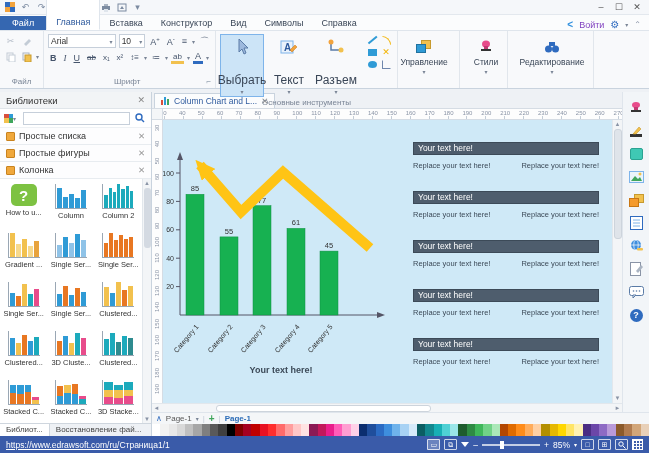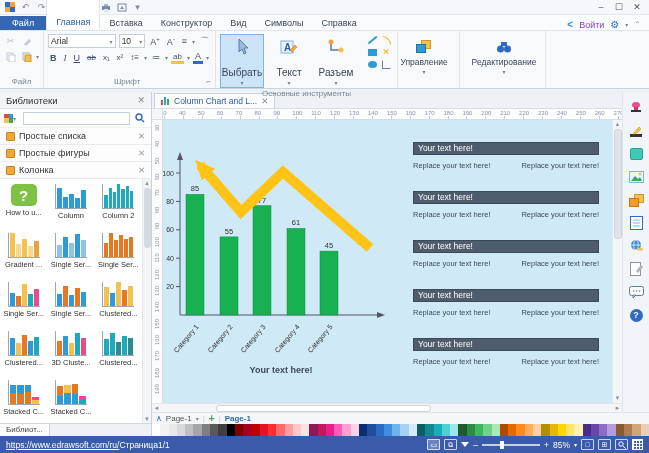--- a/index.html
+++ b/index.html
@@ -43,21 +43,21 @@
     font-size:9px; color:#5a6b82; }
   .dim { color:#b4bcc8; }
   .combo { border:1px solid #c6cfda; background:#fff; height:14px; display:flex; align-items:center;
     padding:0 2px; font-size:8.5px; color:#333; }
   .combo .car { margin-left:auto; font-size:6px; color:#7a8596; padding-left:3px; }
   .fbtn { font-size:9px; color:#45546b; padding:0 2px; }
   .caret { font-size:6px; color:#7a8596; }
   .bigtool { width:44px; display:flex; flex-direction:column; align-items:center; padding:2px 1px 1px;
     border:1px solid transparent; }
   .bigtool.sel { background:#cce4f7; border-color:#7eb4ea; }
-  .bigtool .tlabel { font-size:10px; color:#3a4657; margin-top:10px; }
+  .bigtool .tlabel { font-size:12px; color:#3a4657; margin-top:16px; }
   .bigtool .caret { margin-top:1px; }
   .shape-grid { display:grid; grid-template-columns:14px 14px; grid-template-rows:12px 12px 12px;
     align-items:center; justify-items:center; margin-left:4px; }
   .sq-ic { width:9px; height:7px; background:#2f9bd6; }
   .el-ic { width:9px; height:7px; background:#2f9bd6; border-radius:50%; }
   .ln-ic { width:11px; height:1.5px; background:#2f9bd6; transform:rotate(-40deg); }
   .x-ic { color:#f2b300; font-size:9px; line-height:9px; }
   .crop-ic { width:9px; height:9px; border:1.5px solid #6f87ad; border-top-color:transparent; border-right-color:transparent; transform:rotate(0deg); }
   .curve-ic { width:9px; height:9px; border:1.5px solid #f2b300; border-left-color:transparent; border-bottom-color:transparent; border-radius:0 9px 0 0; }
   .bigicon { height:20px; display:flex; align-items:center; justify-content:center; }
@@ -368,20 +368,34 @@
             <i class="b"></i>
             <i class="f"></i>
           </span>
         </span>
       <span class="vg-label">Управление</span>
         <span class="caret">▾</span>
     </div>
     <div class="glabel"></div>
   </div>
 
+  <div class="rgroup vert-group" style="width:48px;">
+    <div class="bigtool">
+      <span class="bigicon">
+          <svg width="16" height="16">
+            <ellipse cx="8" cy="5" rx="4" ry="3.5" fill="#e84c8b"></ellipse>
+            <rect x="3" y="10" width="10" height="2" fill="#333"></rect>
+            <rect x="6" y="7" width="4" height="3" fill="#c13a72"></rect>
+          </svg>
+        </span>
+      <span class="vg-label">Стили</span>
+        <span class="caret">▾</span>
+    </div>
+    <div class="glabel"></div>
+  </div>
 
   <div class="rgroup vert-group" style="width:86px;">
     <div class="bigtool" style="width:80px;">
       <span class="bigicon">
           <svg width="16" height="14">
             <circle cx="4.5" cy="9" r="3.5" fill="#2f6bbf"></circle>
             <circle cx="11.5" cy="9" r="3.5" fill="#2f6bbf"></circle>
             <rect x="5" y="2" width="6" height="4" fill="#2f6bbf"></rect>
           </svg>
         </span>
@@ -703,29 +717,50 @@
               <i style="height: 40%; background: rgb(47, 155, 214);"></i>
               <i style="height: 45%; background: rgb(232, 119, 34);"></i>
             </div>
             <div class="mini-bar">
               <i style="height: 20%; background: rgb(28, 170, 188);"></i>
               <i style="height: 15%; background: rgb(232, 76, 139);"></i>
             </div>
           </div>
           <div class="lbl">Stacked C...</div>
         </div>
+        <div class="libitem">
+          <div class="mini-chart">
+            <div class="mini-bar">
+              <i style="height: 30%; background: rgb(232, 76, 139);"></i>
+              <i style="height: 30%; background: rgb(242, 193, 78);"></i>
+              <i style="height: 30%; background: rgb(28, 170, 188);"></i>
+            </div>
+            <div class="mini-bar">
+              <i style="height: 25%; background: rgb(232, 76, 139);"></i>
+              <i style="height: 35%; background: rgb(242, 193, 78);"></i>
+              <i style="height: 20%; background: rgb(28, 170, 188);"></i>
+            </div>
+            <div class="mini-bar">
+              <i style="height: 35%; background: rgb(232, 76, 139);"></i>
+              <i style="height: 25%; background: rgb(242, 193, 78);"></i>
+              <i style="height: 30%; background: rgb(28, 170, 188);"></i>
+            </div>
+          </div>
+          <div class="lbl">3D Stacke...</div>
+        </div>
       </div>
     <div class="lib-scroll">
       <span class="arr">▲</span>
         <span class="thumb"></span>
       <span class="arr" style="margin-top:auto;">▼</span>
     </div>
   </div>
   <div class="lib-tabs">
     <span class="lib-tab active">Библиот...</span>
+    <span class="lib-tab">Восстановление фай...</span>
   </div>
 </div>
 
 <div class="abs tabbar">
   <div class="doctab">
     <span class="tab-ic">
         <i style="height:5px;"></i>
         <i></i>
         <i style="height:6px;"></i>
       </span>

